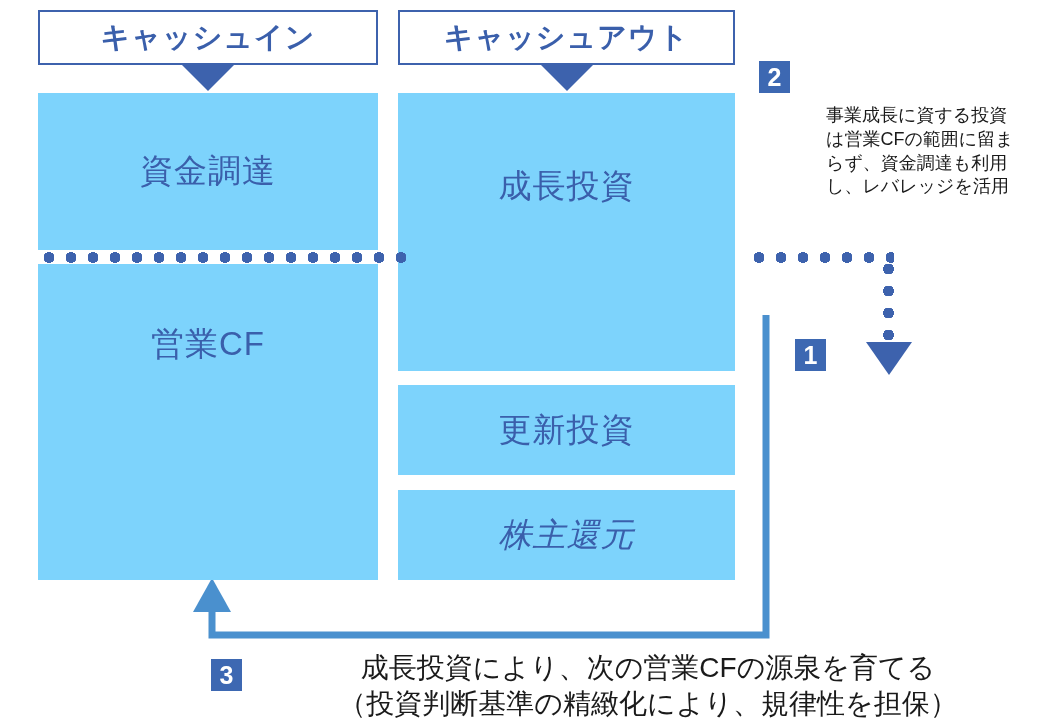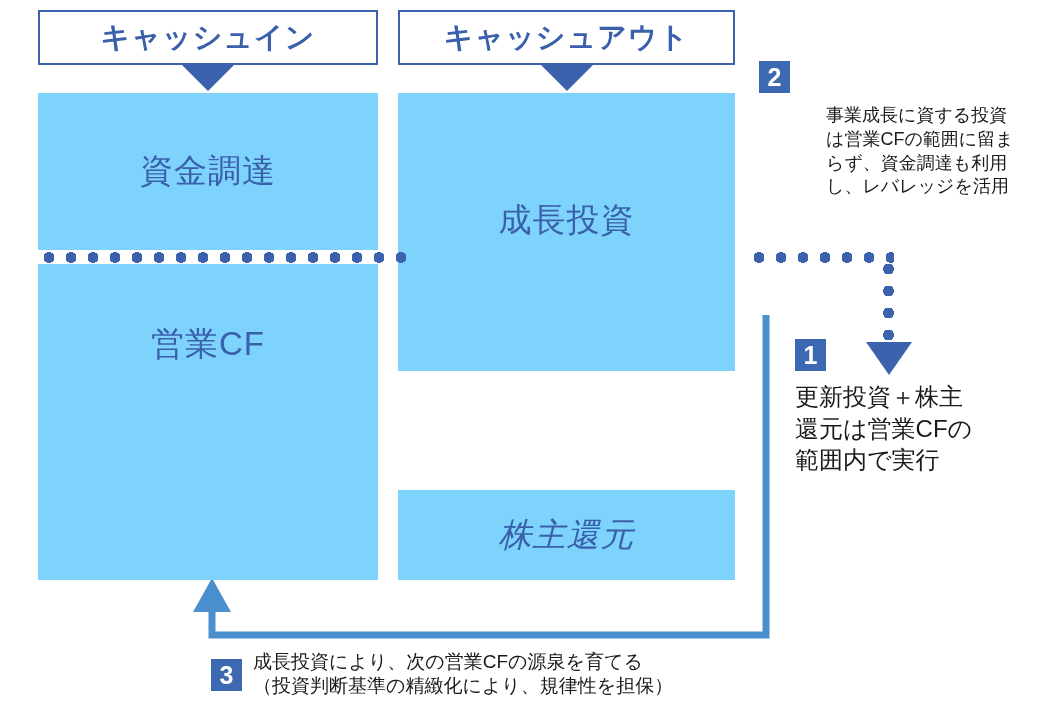--- a/index.html
+++ b/index.html
@@ -57,21 +57,21 @@
     justify-content: center;
     color: #3a5fab;
     font-size: 33px;
     font-weight: normal;
     letter-spacing: 1px;
   }
   #block-funding        { left: 38px;  top: 93px;  width: 340px; height: 157px; }
   #block-operating-cf   { left: 38px;  top: 264px; width: 340px; height: 316px;
                           align-items: flex-start; padding-top: 58px; }
   #block-growth-invest  { left: 398px; top: 93px;  width: 337px; height: 278px;
-                          align-items: flex-start; padding-top: 105px; }
+                          align-items: flex-start; padding-top: 71px; }
   #block-renewal-invest { left: 398px; top: 385px; width: 337px; height: 90px; }
   #block-shareholder    { left: 398px; top: 490px; width: 337px; height: 90px; font-style: italic; }
 
   
   .dot-row {
     position: absolute;
     height: 11px;
     background-image: radial-gradient(circle closest-side, #3d62ad 98%, transparent 100%);
     background-size: 22px 11px;
     background-repeat: repeat-x;
@@ -117,21 +117,21 @@
 
   
   .annot {
     position: absolute;
     color: #1a1a1a;
     line-height: 1.32;
     white-space: pre-line;
   }
   #annot-2-text { left: 794px; top: 104px; width: 288px; font-size: 18px; margin-left: 32px; }
   #annot-1-text { left: 795px; top: 381px; width: 250px; font-size: 24px; }
-  #annot-3-text { left: 253px; top: 650px; width: 790px; font-size: 19px; line-height: 1.28; }
+  #annot-3-text { left: 253px; top: 650px; width: 790px; font-size: 28px; line-height: 1.28; text-align: center; }
 
   
   #bracket {
     position: absolute;
     left: 190px;
     top: 300px;
     width: 600px;
     height: 350px;
   }
 
@@ -165,20 +165,23 @@
   </div>
 
   <div id="block-operating-cf" class="block">
     <span>営業CF</span>
   </div>
 
   <div id="block-growth-invest" class="block">
     <span>成長投資</span>
   </div>
 
+  <div id="block-renewal-invest" class="block">
+    <span>更新投資</span>
+  </div>
 
   <div id="block-shareholder" class="block">
     <span>株主還元</span>
   </div>
 
   <div id="dots-left" class="dot-row"></div>
   <div id="dots-right" class="dot-row"></div>
   <div id="dots-vert"></div>
   <div id="tri-annot1"></div>
 
@@ -186,23 +189,20 @@
     <span>2</span>
   </div>
   <div id="annot-2-text" class="annot">事業成長に資する投資
 は営業CFの範囲に留ま
 らず、資金調達も利用
 し、レバレッジを活用</div>
 
   <div id="badge-1" class="badge">
     <span>1</span>
   </div>
-  <div id="annot-1-text" class="annot">更新投資＋株主
-還元は営業CFの
-範囲内で実行</div>
 
   <div id="badge-3" class="badge">
     <span>3</span>
   </div>
   <div id="annot-3-text" class="annot">成長投資により、次の営業CFの源泉を育てる
 （投資判断基準の精緻化により、規律性を担保）</div>
 
 </div>
 
 </body></html>

